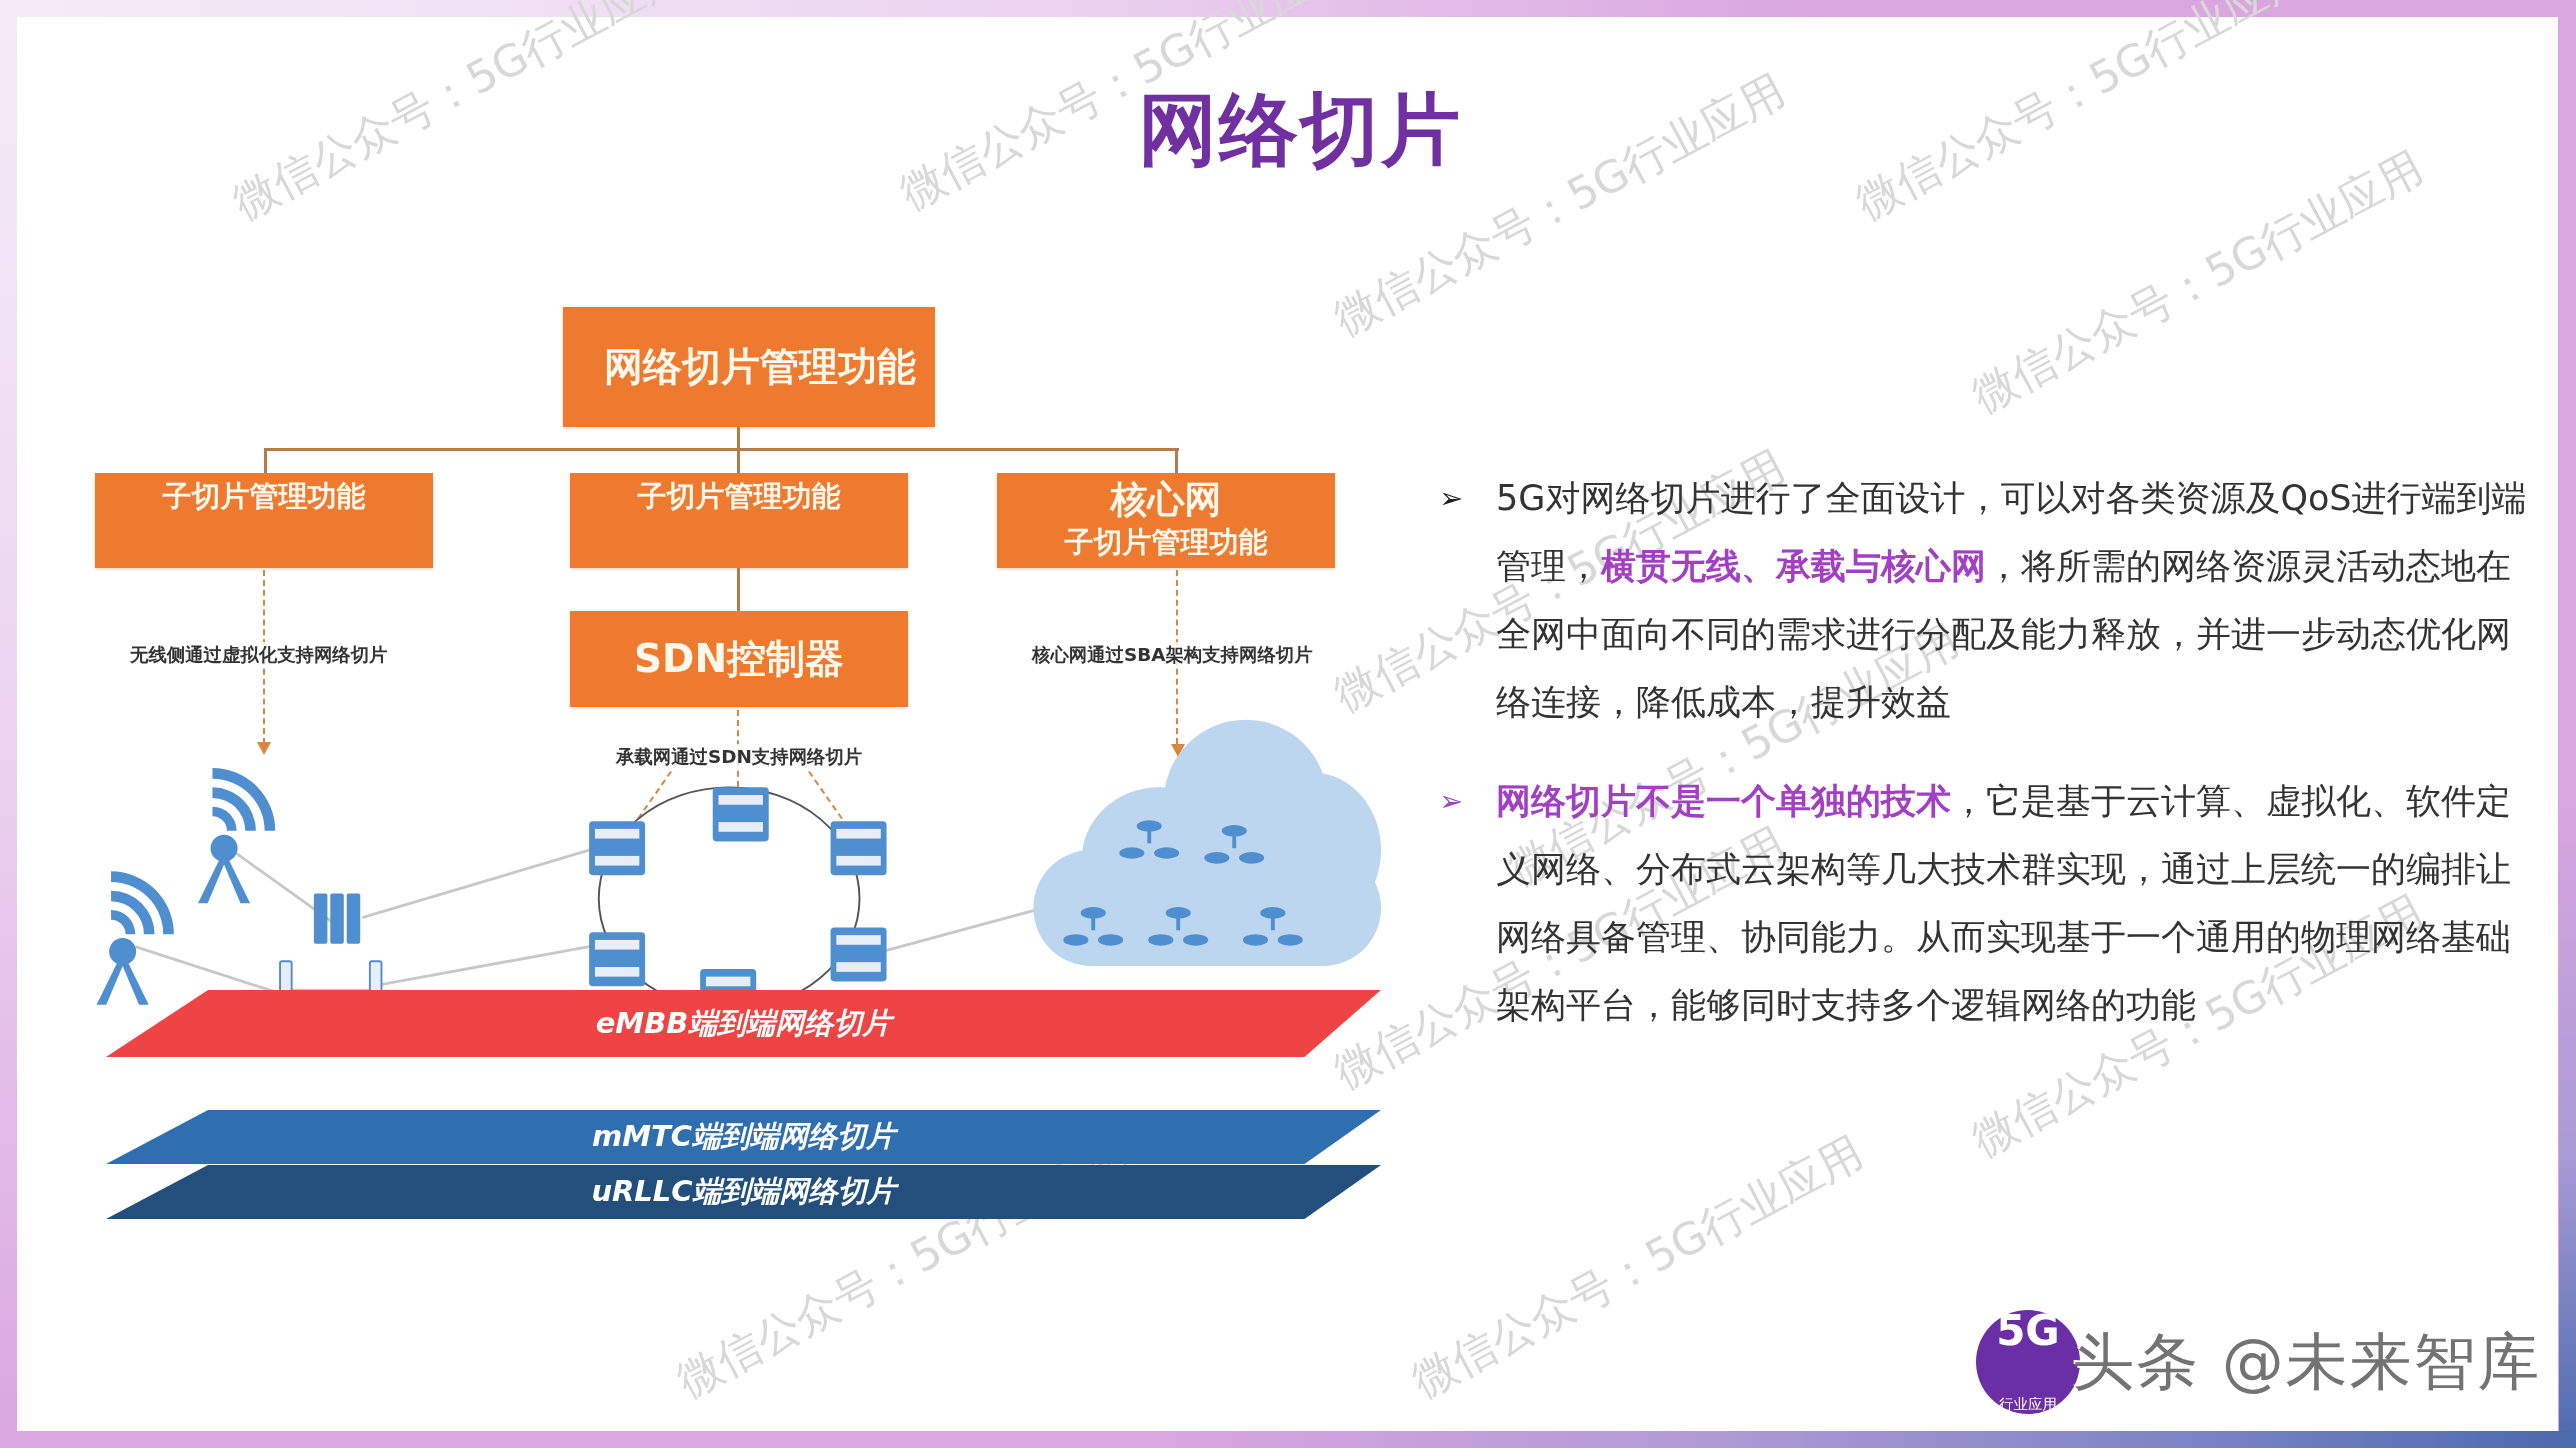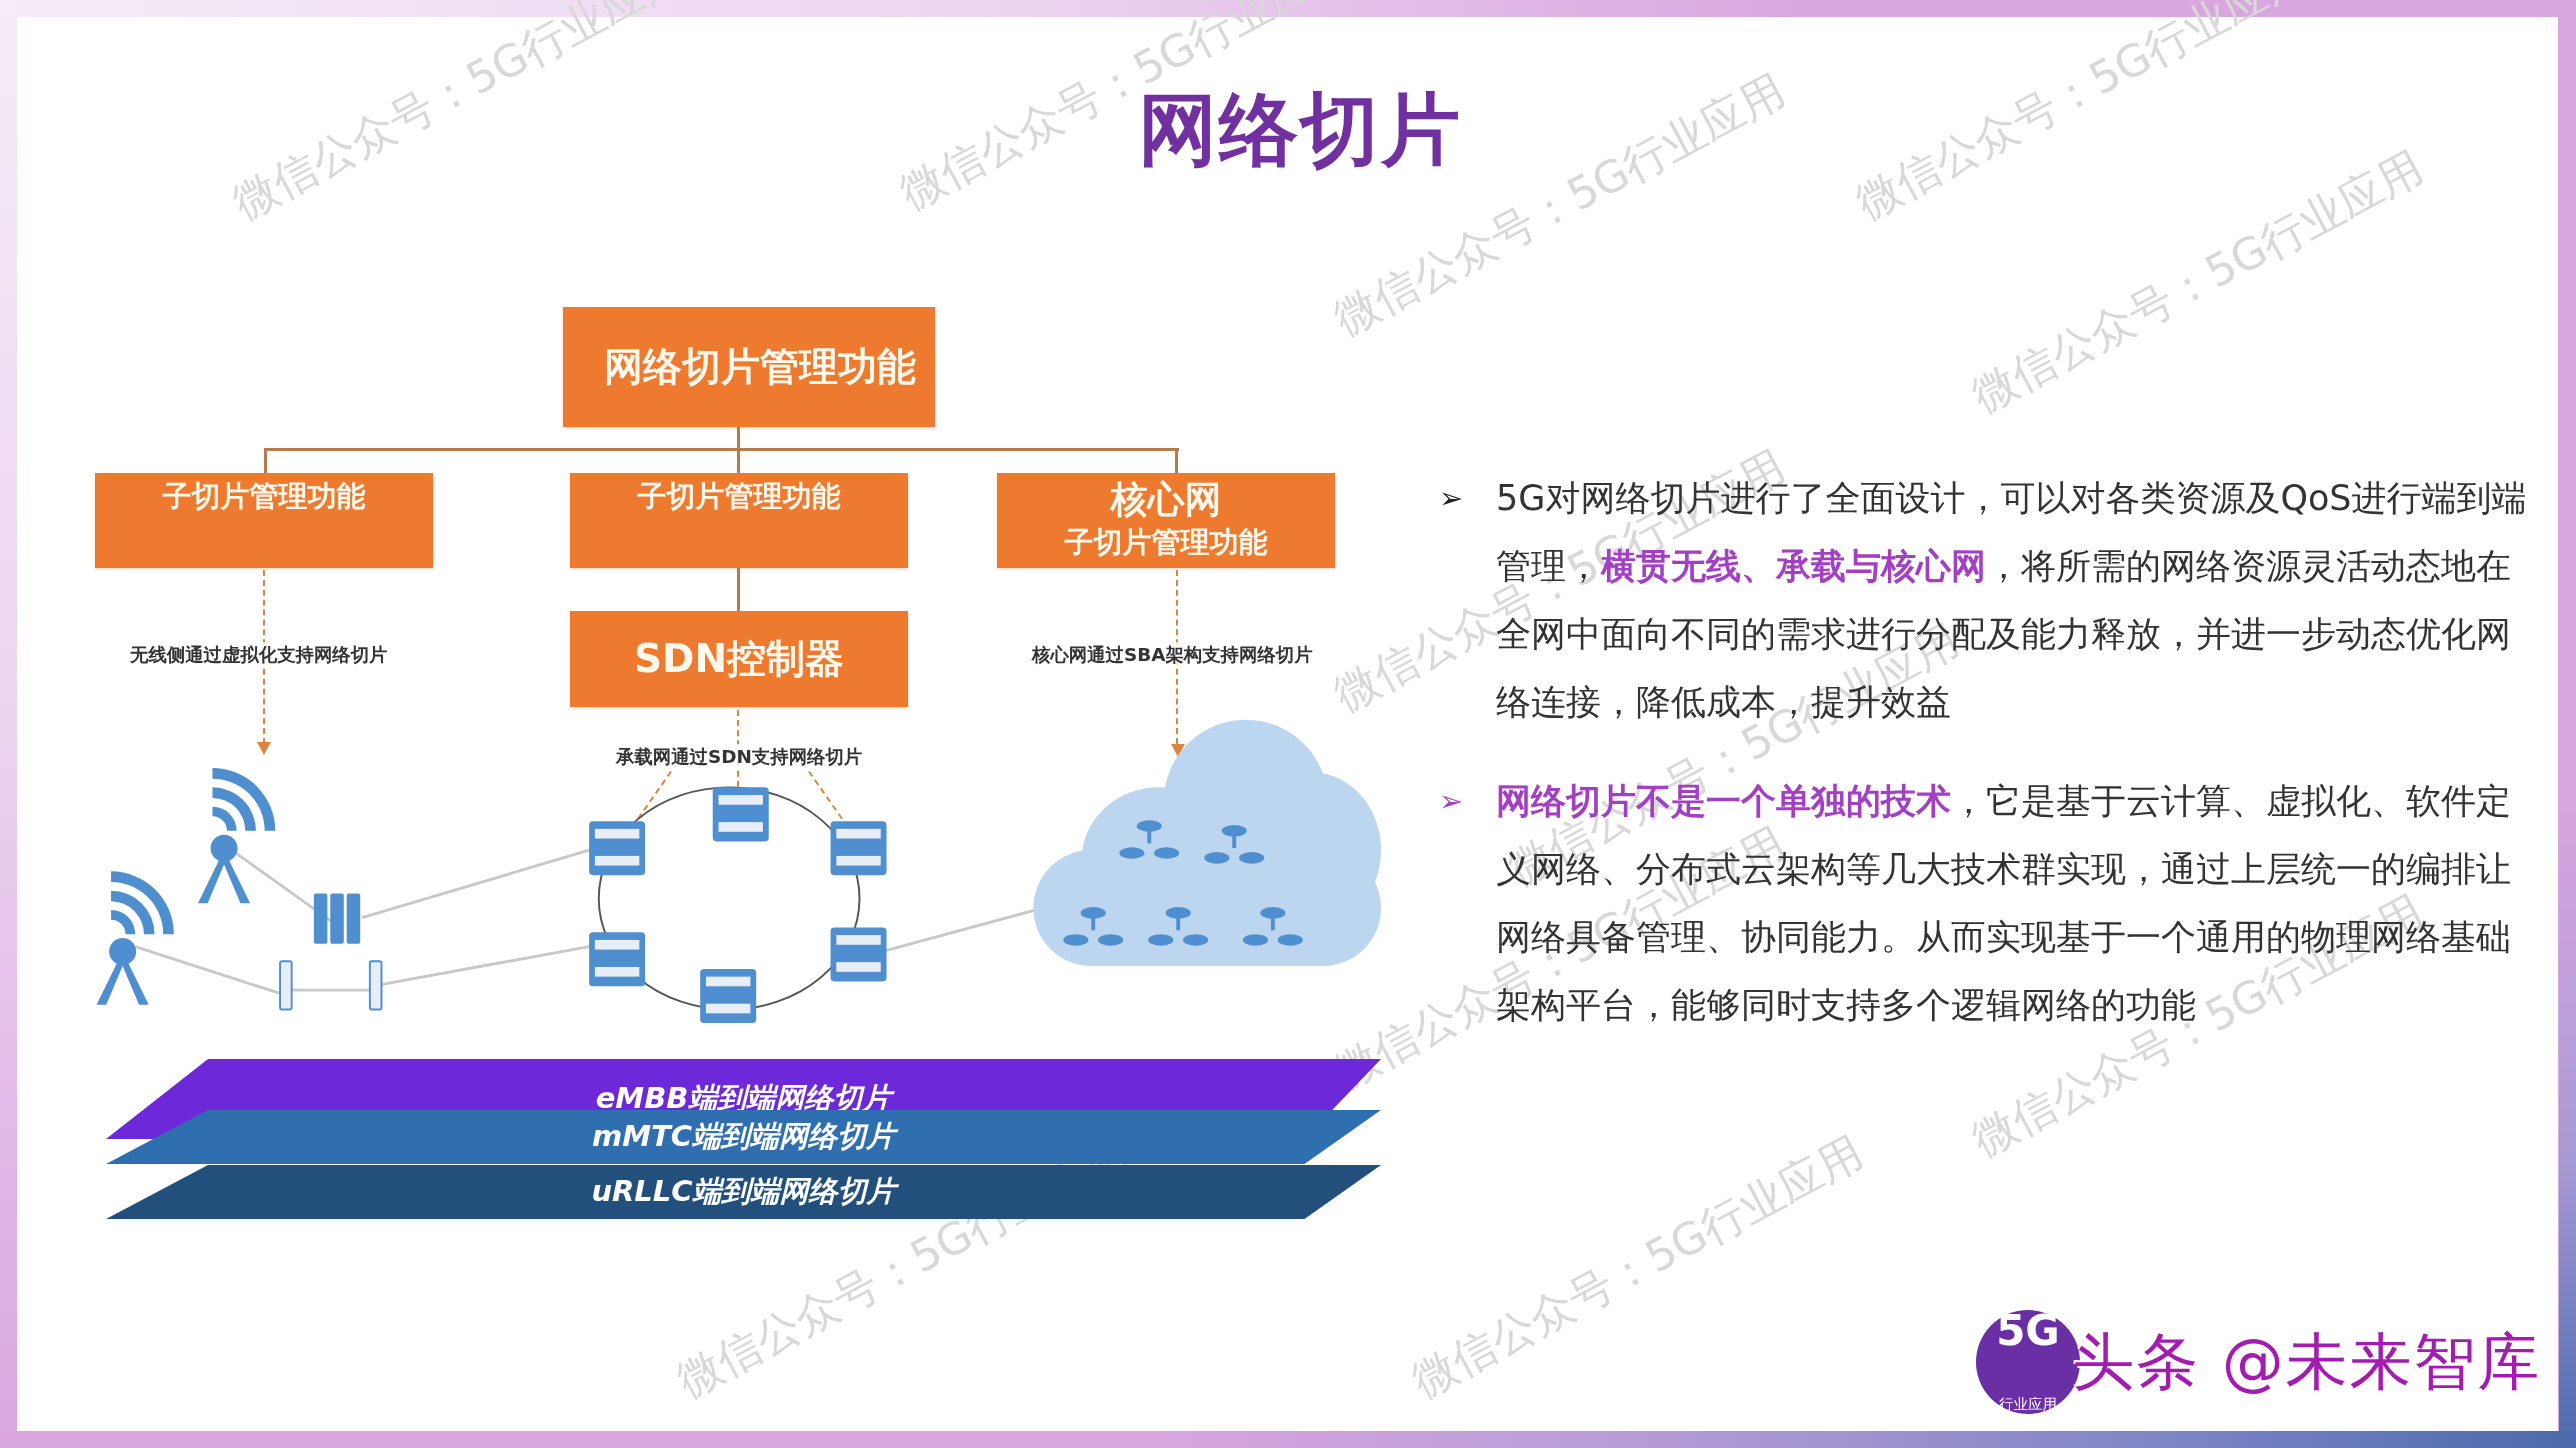--- a/index.html
+++ b/index.html
@@ -39,21 +39,21 @@
   .bullets { position:absolute; left:1439px; top:464px; width:1091px; }
   .bullet { position:relative; padding-left:57px; font-size:35px; line-height:68px; color:#333; margin-bottom:31px; }
   .bullet .arrow { position:absolute; left:0; top:0; font-size:29px; }
   .hl { color:#a23fc4; font-weight:bold; }
 
   .brand { position:absolute; left:1976px; top:1309px; height:106px; display:flex; align-items:center; }
   .brand-logo { width:104px; height:104px; border-radius:50%; background:#6a2ea5; color:#fff;
     display:flex; flex-direction:column; align-items:center; justify-content:space-between; }
   .brand-logo .big { font-size:42px; font-weight:bold; line-height:42px; }
   .brand-logo .small { font-size:14.5px; }
-  .brand-text { font-size:62px; color:#a21caf; margin-left:-7.7px; text-shadow:1.9px 1.9px 0 #fff,-1.9px -1.9px 0 #fff; letter-spacing:1.9px; }
+  .brand-text { font-size:62px; color:#737373; margin-left:-7.7px; text-shadow:1.9px 1.9px 0 #fff,-1.9px -1.9px 0 #fff; letter-spacing:1.9px; }
 </style>
 </head>
 <body>
 
 <div class="frame-left"></div>
 <div class="frame-right"></div>
 <div class="frame-bottom"></div>
 <div class="slide"></div>
 
 <div class="watermark" style="left:251px;top:174px;">微信公众号：5G行业应用</div>
@@ -210,21 +210,21 @@
         </g>
       <g transform="translate(1318,945)">
           <ellipse cx="0" cy="0" rx="13" ry="6"></ellipse>
           <ellipse cx="-18" cy="28" rx="13" ry="6"></ellipse>
           <ellipse cx="18" cy="28" rx="13" ry="6"></ellipse>
           <rect x="-2" y="4" width="4" height="14"></rect>
         </g>
     </g>
   </svg>
 
-  <div class="slice" style="top:1059px;height:80px;background:#6d28d9;clip-path:polygon(8% 0,100% 0,94% 100%,0 100%);">
+  <div class="slice" style="top:990px;height:67px;background:#ef4444;clip-path:polygon(8% 0,100% 0,94% 100%,0 100%);">
     <span>eMBB端到端网络切片</span>
   </div>
   <div class="slice" style="top:1110px;height:54px;background:#2f6fb0;clip-path:polygon(8% 0,100% 0,94% 100%,0 100%);">
     <span>mMTC端到端网络切片</span>
   </div>
   <div class="slice" style="top:1165px;height:54px;background:#224f7c;clip-path:polygon(8% 0,100% 0,94% 100%,0 100%);">
     <span>uRLLC端到端网络切片</span>
   </div>
 </div>
 

